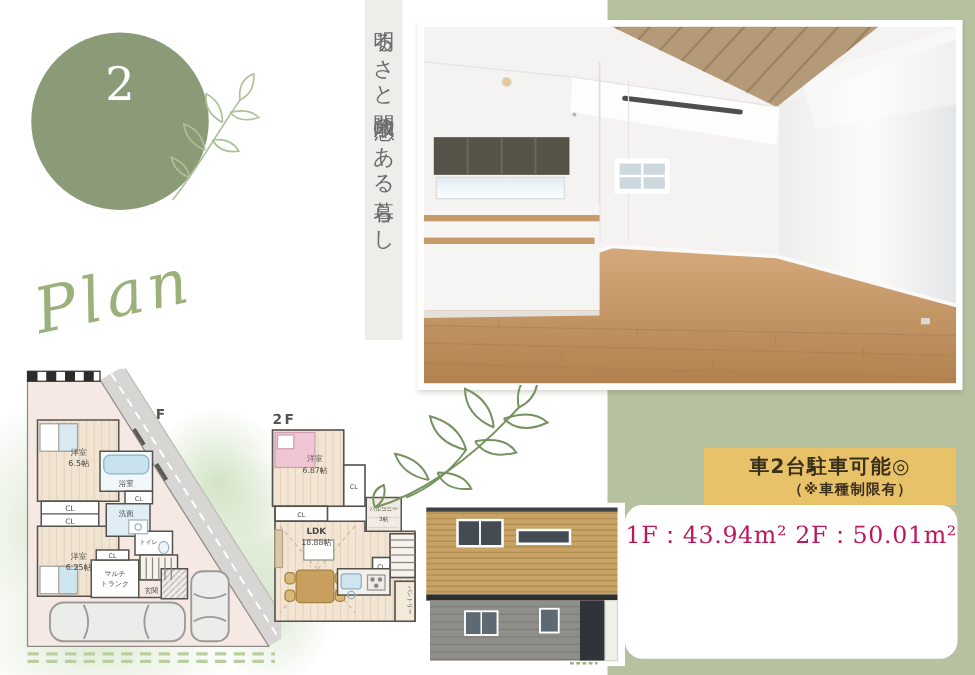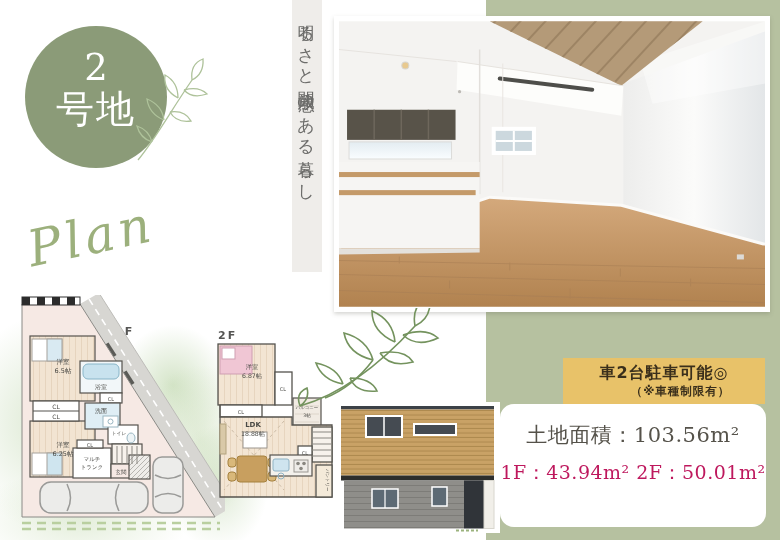--- a/index.html
+++ b/index.html
@@ -73,21 +73,20 @@
   <div class="green-panel"></div>
 
   <div class="wash w1"></div>
   <div class="wash w2"></div>
   <div class="wash w3"></div>
   <div class="wash w4"></div>
   <div class="wash w5"></div>
 
   <div class="lot-circle">
     <div class="lot-num">2</div>
-    <div class="lot-suffix">号地</div>
   </div>
 
   <svg class="circle-leaf" viewBox="0 0 88 108">
     <g stroke="#aec29a" fill="none" stroke-width="1.3">
       <path d="M14,104 C32,82 46,56 68,24"></path>
       <path d="M68,24 q-2,-16 11,-21 q1,15 -11,21"></path>
       <path d="M54,42 q-15,-8 -13,-23 q13,7 13,23"></path>
       <path d="M60,34 q15,-4 23,4 q-15,5 -23,-4"></path>
       <path d="M40,64 q-15,-6 -17,-21 q15,6 17,21"></path>
       <path d="M46,56 q15,-2 21,9 q-15,2 -21,-9"></path>
@@ -388,17 +387,16 @@
     <rect x="146" y="78.5" width="10" height="48" fill="#f1efe9" stroke="#d8d6ce"></rect>
     <line x1="118" y1="128.5" x2="140" y2="128.5" stroke="#9cb37e" stroke-width="2" stroke-dasharray="3 2"></line>
   </svg>
 
   <div class="parking-badge">
     <div class="badge-l1">車2台駐車可能◎</div>
     <div class="badge-l2">（※車種制限有）</div>
   </div>
 
   <div class="info-card">
-    <div class="area-line al1">土地面積：103.56m²</div>
     <div class="area-floors">1F：43.94m²  2F：50.01m²</div>
   </div>
 
 </div>
 
 </body></html>

